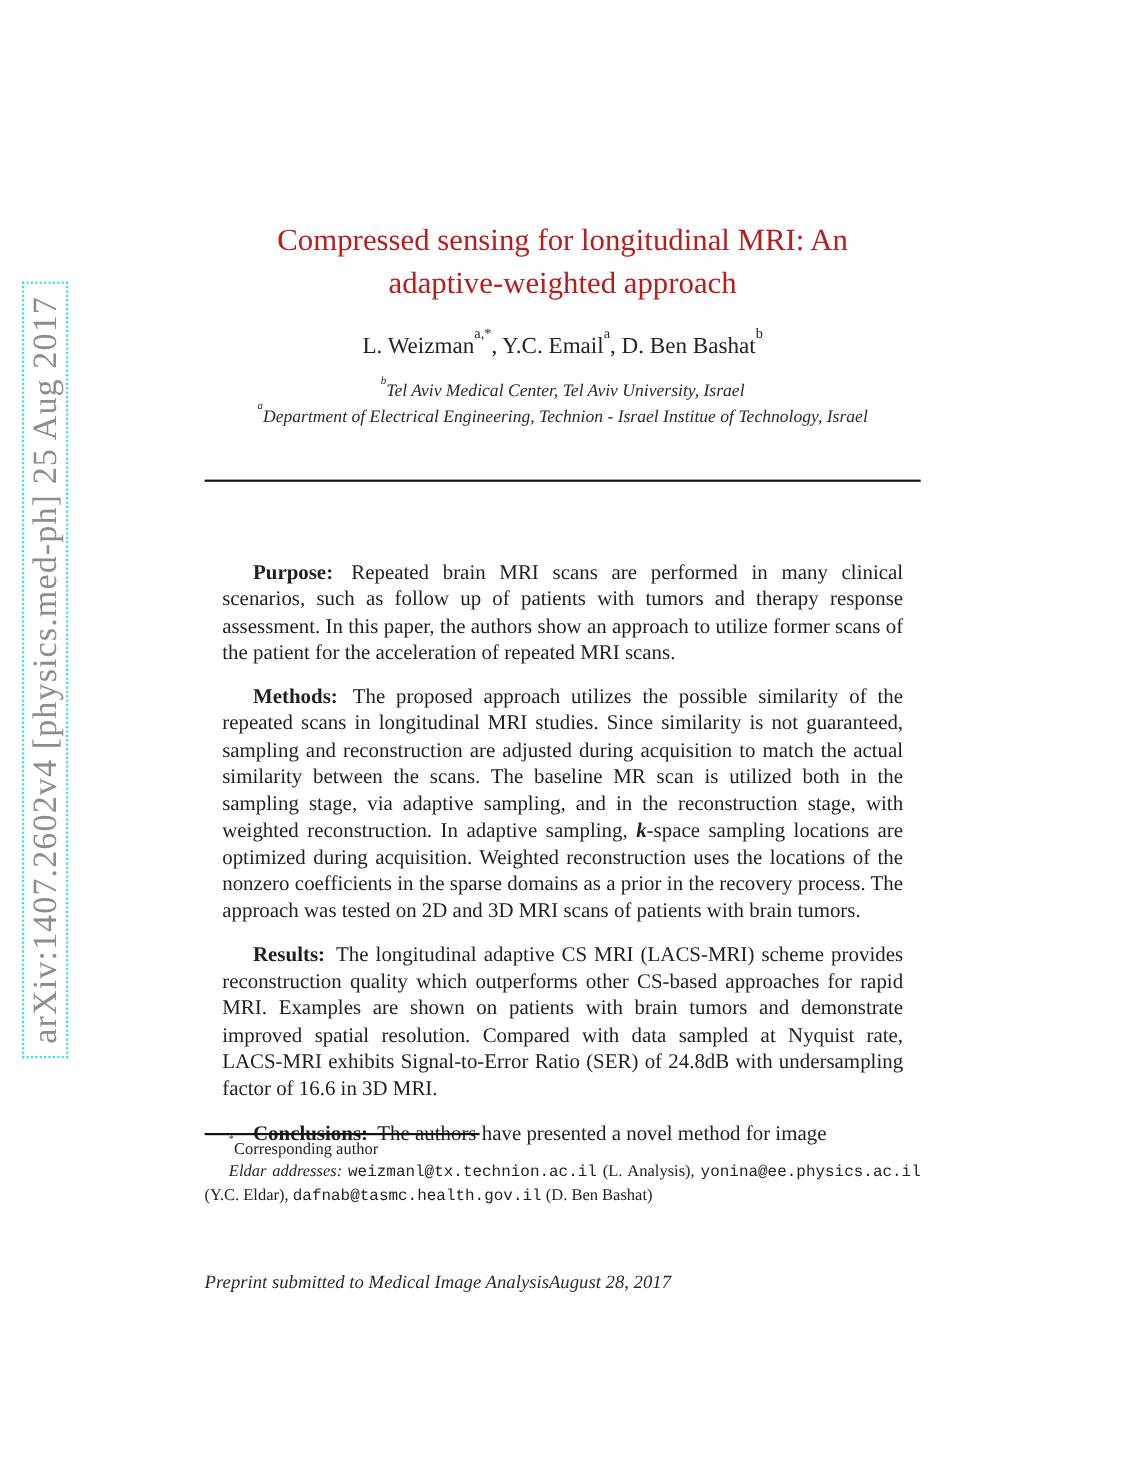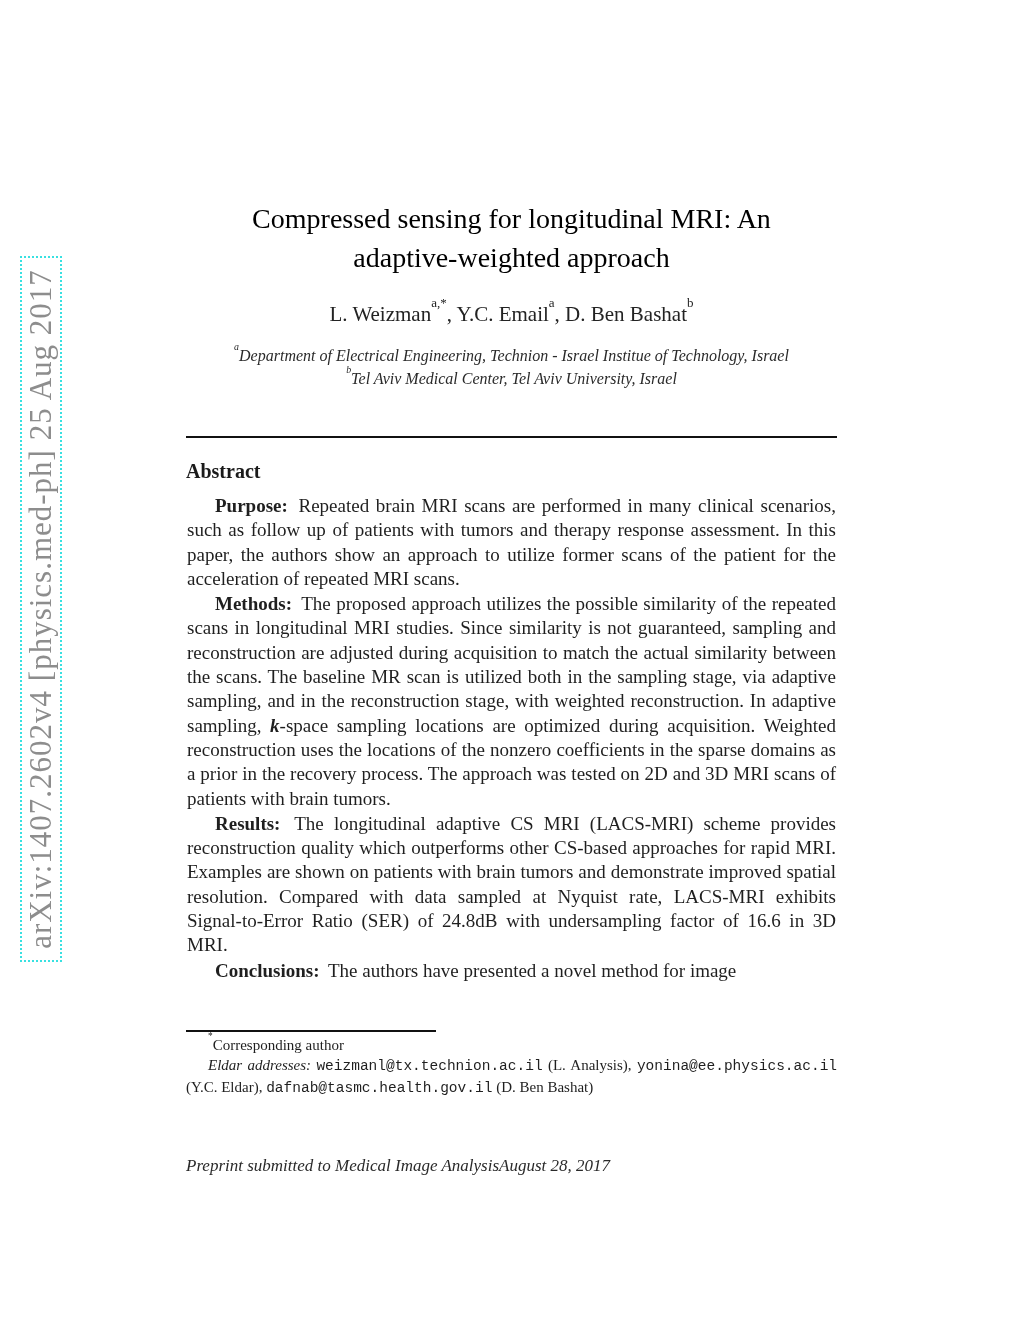--- a/index.html
+++ b/index.html
@@ -30,34 +30,34 @@
     transform: translate(-50%, -50%) rotate(-90deg);
     white-space: nowrap;
     font-size: 31px;
     letter-spacing: 1px;
     color: #8d8d8d;
   }
 
   
   .content { position: absolute; left: 186px; width: 651px; }
 
-  .title-block { top: 199px; text-align: center; font-size: 28px; line-height: 39px; color: #000000; }
+  .title-block { top: 199px; text-align: center; font-size: 28px; line-height: 39px; color: #b91c1c; }
   .title-line { display: block; }
 
   .authors-line { top: 301px; text-align: center; font-size: 21px; color: #232323; }
   .sup { font-size: 0.62em; position: relative; top: -0.5em; }
 
   .affils { top: 342px; text-align: center; font-style: italic; font-size: 16px; line-height: 19px; color: #2a2a2a; }
 
   .abstract-rule { top: 436px; height: 2px; background: #111; }
 
   .abstract-heading { top: 460px; font-weight: bold; font-size: 20px; color: #1a1a1a; }
 
   .abstract-body { top: 493px; font-size: 19px; line-height: 24.3px; text-align: justify; }
-  .abstract-body p { margin: 1px; text-indent: 28px; }
+  .abstract-body p { margin: 16px; text-indent: 28px; }
   .plabel { font-weight: bold; margin-right: 4px; }
   .emph-k { font-weight: bold; font-style: italic; }
 
   .footnote-rule { top: 1030px; width: 250px; height: 2px; background: #111; }
 
   .footnote { top: 1031px; font-size: 15px; line-height: 20.3px; text-align: justify; }
   .footnote p { margin: 0; text-indent: 22px; }
   .footnote .email-label { font-style: italic; }
   .mono { font-family: "Liberation Mono", monospace; font-size: 14.5px; margin-top: 24px; }
 
@@ -76,27 +76,26 @@
     <span class="title-line">Compressed sensing for longitudinal MRI: An</span>
     <span class="title-line">adaptive-weighted approach</span>
   </div>
 
   <div class="content authors-line"><span>L. Weizman</span><sup class="sup">a,*</sup><span>,</span>
     <span>Y.C. Email</span><sup class="sup">a</sup><span>,</span>
     <span>D. Ben Bashat</span><sup class="sup">b</sup>
   </div>
 
   <div class="content affils">
+    <div class="affil"><sup class="sup">b</sup><span>Tel Aviv Medical Center, Tel Aviv University, Israel</span></div>
     <div class="affil"><sup class="sup">a</sup><span>Department of Electrical Engineering, Technion - Israel Institue of Technology, Israel</span></div>
-    <div class="affil"><sup class="sup">b</sup><span>Tel Aviv Medical Center, Tel Aviv University, Israel</span></div>
   </div>
 
   <div class="content abstract-rule"></div>
 
-  <div class="content abstract-heading">Abstract</div>
 
   <div class="content abstract-body">
     <p><b class="plabel">Purpose:</b> <span>Repeated brain MRI scans are performed in many clinical scenarios, such as follow up of patients with tumors and therapy response assessment. In this paper, the authors show an approach to utilize former scans of the patient for the acceleration of repeated MRI scans.</span></p>
     <p><b class="plabel">Methods:</b> <span>The proposed approach utilizes the possible similarity of the repeated scans in longitudinal MRI studies. Since similarity is not guaranteed, sampling and reconstruction are adjusted during acquisition to match the actual similarity between the scans. The baseline MR scan is utilized both in the sampling stage, via adaptive sampling, and in the reconstruction stage, with weighted reconstruction. In adaptive sampling, </span><span class="emph-k">k</span><span>-space sampling locations are optimized during acquisition. Weighted reconstruction uses the locations of the nonzero coefficients in the sparse domains as a prior in the recovery process. The approach was tested on 2D and 3D MRI scans of patients with brain tumors.</span></p>
     <p><b class="plabel">Results:</b> <span>The longitudinal adaptive CS MRI (LACS-MRI) scheme provides reconstruction quality which outperforms other CS-based approaches for rapid MRI. Examples are shown on patients with brain tumors and demonstrate improved spatial resolution. Compared with data sampled at Nyquist rate, LACS-MRI exhibits Signal-to-Error Ratio (SER) of 24.8dB with undersampling factor of 16.6 in 3D MRI.</span></p>
     <p><b class="plabel">Conclusions:</b> <span>The authors have presented a novel method for image</span></p>
   </div>
 
   <div class="content footnote-rule"></div>
 

